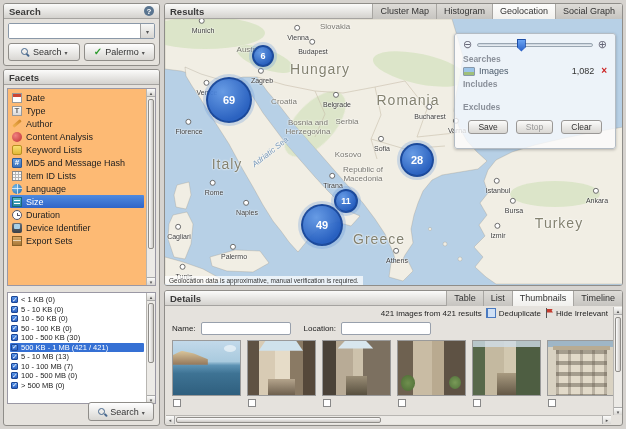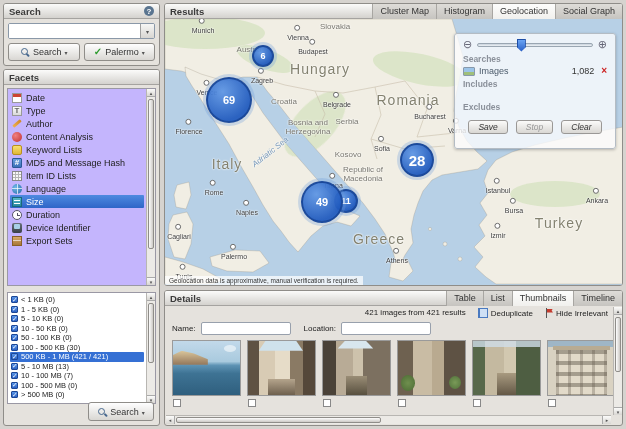--- a/index.html
+++ b/index.html
@@ -41,21 +41,21 @@
   .search-body { padding:4px; display:flex; flex-direction:column; gap:4px; }
   .combo { height:16px; background:#fff; border:1px solid #8a98a8; border-radius:2px; display:flex; overflow:hidden; }
   .combo input { flex:1; border:0; outline:0; font-size:9px; padding:0 3px; font-family:inherit; }
   .combo-btn { width:14px; background:linear-gradient(#f6f6f5,#d8d6d2); border-left:1px solid #a0a0a0;
                display:flex; align-items:center; justify-content:center; }
   .combo-btn::after { content:"▾"; font-size:6px; color:#555; }
   .btn-row { display:flex; gap:4px; }
   .btn-row .btn { flex:1; }
 
   
-  .facet-list { position:absolute; left:3px; top:18px; width:149px; height:198px; background:#c4b5fd;
+  .facet-list { position:absolute; left:3px; top:18px; width:149px; height:198px; background:#fdba74;
                 border:1px solid #9a98a4; padding:2px 11px 2px 2px; overflow:hidden; }
   .facet-item { display:flex; align-items:center; gap:4px; height:13px; padding:0 2px; font-size:9px; color:#222; }
   .facet-item.selected { background:linear-gradient(#4e8ae0,#2f65c8); color:#fff; border-radius:1px; }
   .size-list { position:absolute; left:3px; top:222px; width:149px; height:112px; background:#fff;
                border:1px solid #9a98a4; padding:2px 11px 2px 2px; overflow:hidden; }
   .size-item { display:flex; align-items:center; gap:3px; height:9.5px; font-size:7.5px; color:#222; padding:0 1px; }
   .size-item.selected { background:#3570d4; color:#fff; border-radius:1px; }
   .cb { width:7px; height:7px; flex:0 0 7px; background:linear-gradient(#5a96e8,#2b62c4);
         border:1px solid #1d4796; border-radius:1px; position:relative; }
   .cb::after { content:"✓"; position:absolute; left:0; top:-1.5px; width:100%; text-align:center;
@@ -133,25 +133,25 @@
               clip-path:polygon(0 0,100% 0,100% 68%,50% 100%,0 68%); }
   .ov-section { font-size:8.5px; font-weight:bold; color:#8a909a; margin:3px 0 2px; }
   .ov-images-row { display:flex; align-items:center; gap:4px; font-size:9px; color:#4a5a6a; }
   .img-icon { width:12px; height:9px; border:1px solid #8899aa; border-radius:1px;
               background:linear-gradient(#9cc4e8 55%, #9fbf7a 55%); }
   .ov-count { margin-left:auto; color:#333; }
   .ov-x { color:#cc2222; font-weight:bold; font-size:10px; margin-left:3px; line-height:10px; }
   .ov-gap { height:8px; }
   .ov-buttons { display:flex; justify-content:center; gap:8px; margin-top:8px; }
   .ov-btn { font-size:8.5px; padding:1px 9px; background:linear-gradient(#fbfbfa,#d9d7d3);
-            border:1px solid #9a9896; border-radius:3px; color:#333;font-style:italic; }
+            border:1px solid #9a9896; border-radius:3px; color:#333; }
   .ov-btn.disabled { color:#999; }
 
   
-  .dt-row1 { position:absolute; top:17px; right:14px; display:flex; gap:12px;
+  .dt-row1 { position:absolute; top:17px; right:14px; display:flex; align-items:center; gap:4px;
              font-size:8px; color:#222;margin-left:32px; }
   .tool-link { display:inline-flex; align-items:center; gap:3px; }
   .dedup-icon { width:10px; height:10px; position:relative; }
   .dedup-icon::before { content:""; position:absolute; left:0; top:0; width:7px; height:8px;
              background:#fff; border:1px solid #4a7ac0; }
   .dedup-icon::after { content:""; position:absolute; right:0; bottom:0; width:7px; height:8px;
              background:#cfe0f5; border:1px solid #4a7ac0; }
   .flag-icon { width:8px; height:10px; position:relative; }
   .flag-icon::before { content:""; position:absolute; left:1px; top:0; width:1px; height:10px; background:#555; }
   .flag-icon::after { content:""; position:absolute; left:2px; top:0.5px; width:6px; height:4px;
@@ -303,24 +303,20 @@
         <span class="sb-btn sb-up">▴</span>
         <span class="sb-thumb" style="top:10px; height:60px;"></span>
         <span class="sb-btn sb-down">▾</span>
       </div>
     <div class="size-item">
           <span class="cb"></span>
           <span>&lt; 1 KB (0)</span>
         </div>
         <div class="size-item">
           <span class="cb"></span>
-          <span>1 - 5 KB (0)</span>
-        </div>
-        <div class="size-item">
-          <span class="cb"></span>
           <span>5 - 10 KB (0)</span>
         </div>
         <div class="size-item">
           <span class="cb"></span>
           <span>10 - 50 KB (0)</span>
         </div>
         <div class="size-item">
           <span class="cb"></span>
           <span>50 - 100 KB (0)</span>
         </div>
@@ -533,24 +529,24 @@
 
       <div class="cluster" style="left: 98px; top: 37px; width: 22px; height: 22px; font-size: 9px;">
             <span>6</span>
           </div>
           <div class="cluster" style="left: 181px; top: 182px; width: 24px; height: 24px; font-size: 9px;">
             <span>11</span>
           </div>
           <div class="cluster" style="left: 64px; top: 81px; width: 46px; height: 46px; font-size: 11px;">
             <span>69</span>
           </div>
-          <div class="cluster" style="left: 252px; top: 141px; width: 34px; height: 34px; font-size: 15px;">
+          <div class="cluster" style="left: 252px; top: 141px; width: 34px; height: 34px; font-size: 11px;">
             <span>28</span>
           </div>
-          <div class="cluster" style="left: 157px; top: 183px; width: 42px; height: 42px; font-size: 11px;">
+          <div class="cluster" style="left: 157px; top: 206px; width: 42px; height: 42px; font-size: 11px;">
             <span>49</span>
           </div>
         </div>
 
       <div class="overlay-panel">
         <div class="ov-zoom">
           <span class="magnifier">⊖</span>
           <span class="ov-track">
             <span class="ov-thumb"></span>
           </span>

